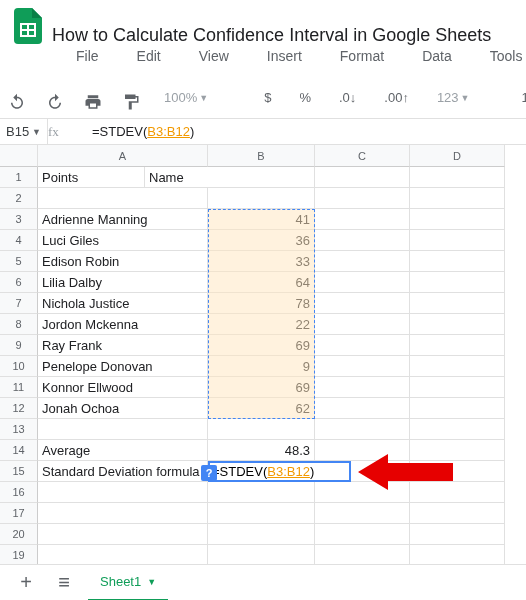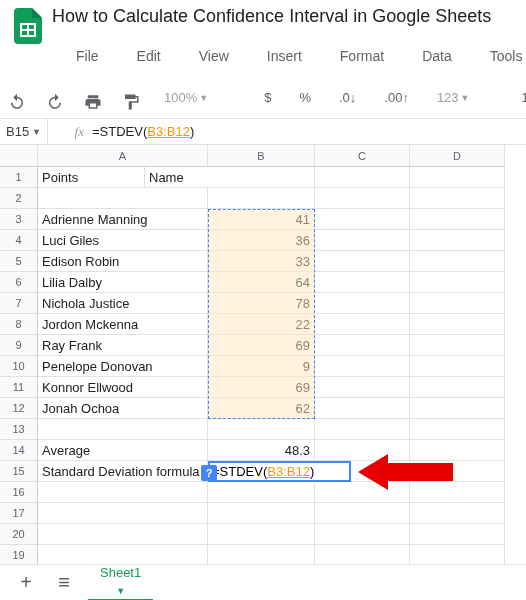--- a/index.html
+++ b/index.html
@@ -1,35 +1,35 @@
 <!DOCTYPE html>
 <html><head>
 <meta charset="utf-8">
 <style>
 * { box-sizing: border-box; margin: 0; padding: 0; font-family: Arial, sans-serif; }
 body { width: 526px; height: 600px; overflow: hidden; background: #fff; position: relative; }
 
-.titlebar { display: flex; align-items: flex-start; padding: 6px 8px 0 8px; }
+.titlebar { display: flex; align-items: flex-end; padding: 6px 8px 0 8px; }
 .logo-wrap { width: 40px; height: 40px; display: flex; align-items: center; justify-content: center; }
 .doc-title { font-size: 18px; color: #202124; margin-left: 4px; }
 .menubar { display: flex; gap: 14px; padding: 2px 0 6px 52px; font-size: 14px; color: #5f6368; }
 .menubar span { cursor: pointer; margin-left: 24px; }
 
 .toolbar { display: flex; align-items: flex-start; gap: 20px; padding: 4px 8px; border-bottom: 1px solid #e0e0e0; color: #5f6368; font-size: 13px; }
 .tool { width: 24px; height: 24px; display: flex; align-items: center; justify-content: center; cursor: pointer; }
 .tool svg { fill: #5f6368; }
 .zoom { display: flex; align-items: center; gap: 2px; color: #9aa0a6; font-size: 13px; padding: 0 4px; }
 .divider { width: 1px; height: 20px; background: #e0e0e0; margin: 0 4px; }
 .tftxt { padding: 0 4px; color: #5f6368; }
 .right-edge { margin-left: auto; color: #5f6368; padding-right: 4px; }
 
 .fbar { display: flex; align-items: center; border-bottom: 1px solid #e0e0e0; height: 26px; font-size: 13px; }
 .namebox { width: 48px; padding: 0 6px; color: #3c4043; border-right: 1px solid #e0e0e0; display:flex; align-items:center; justify-content:space-between; height:100%; }
 .namebox .dd { font-size: 9px; color: #5f6368; }
-.fx { width: 36px; text-align: right; font-style: italic; color: #9aa0a6; font-family: serif; }
+.fx { width: 36px; text-align: left; color: #9aa0a6; font-family: serif; }
 .formula-input { flex: 1; padding: 0 8px; color: #202124; }
 .formula-input .ref { color: #f29900; text-decoration: underline; }
 
 .sheet { position: relative; overflow: hidden; height: 480px; }
 .colheads { display: flex; position: sticky; top: 0; background: #fff; }
 .corner { width: 38px; height: 22px; border-right: 1px solid #e0e0e0; border-bottom: 1px solid #ccc; background: #f8f9fa; }
 .ch { height: 22px; border-right: 1px solid #e0e0e0; border-bottom: 1px solid #ccc; background: #f8f9fa; color: #5f6368; font-size: 11px; display: flex; align-items: center; justify-content: center; }
 .row { display: flex; }
 .rh { width: 38px; height: 21px; border-right: 1px solid #ccc; border-bottom: 1px solid #e0e0e0; background: #f8f9fa; color: #5f6368; font-size: 11px; display: flex; align-items: center; justify-content: center; }
 .cell { height: 21px; border-right: 1px solid #e0e0e0; border-bottom: 1px solid #e0e0e0; font-size: 13px; color: #202124; padding: 0 4px; display: flex; align-items: center; overflow: visible; white-space: nowrap; }
@@ -39,21 +39,21 @@
 .range-hl { position: absolute; left: 208px; top: 64px; width: 107px; height: 210px; background: rgba(255, 230, 190, 0.5); border: 1.5px dashed #4285f4; pointer-events: none; }
 
 .active-cell { position: absolute; left: 208px; top: 316px; width: 143px; height: 21px; border: 2px solid #4285f4; background: #fff; display: flex; align-items: center; font-size: 13px; font-family: 'Courier New', monospace; padding: 0 2px; }
 .q-badge { position: absolute; left: -9px; top: 2px; width: 16px; height: 16px; background: #4285f4; color: #fff; font-size: 11px; font-weight: bold; border-radius: 2px; display:flex; align-items:center; justify-content:center; }
 .active-cell .ref { color: #f29900; text-decoration: underline; }
 
 .arrow { position: absolute; left: 358px; top: 305px; pointer-events: none; }
 
 .tabs { position: absolute; bottom: 0; left: 0; right: 0; height: 36px; border-top: 1px solid #e0e0e0; display: flex; align-items: center; gap: 10px; padding: 0 12px; background: #fff; }
 .tabbtn { width: 28px; height: 28px; display: flex; align-items: center; justify-content: center; color: #5f6368; cursor: pointer; font-size: 20px; }
-.sheettab { display: flex; align-items: center; gap: 6px; padding: 0 12px; height: 36px; color: #0f9d58; font-size: 13px; font-weight: 500; border-bottom: 2px solid #0f9d58; flex-direction: column; }
+.sheettab { display: flex; align-items: center; gap: 6px; padding: 0 12px; height: 36px; color: #0f9d58; font-size: 13px; font-weight: 500; border-bottom: 2px solid #0f9d58; }
 .sheettab .dd { font-size: 9px; }
 .hscroll { position:absolute; bottom:36px; left:38px; right:0; height:12px; background:#f1f1f1; }
 .hscroll .thumb { position:absolute; left:0; top:1px; height:10px; width:220px; background:#c1c1c1; border-radius:5px; }
 </style>
 </head>
 <body>
 
 <div class="titlebar">
   <div class="logo-wrap">
     <svg width="28" height="36" viewBox="0 0 28 36">

